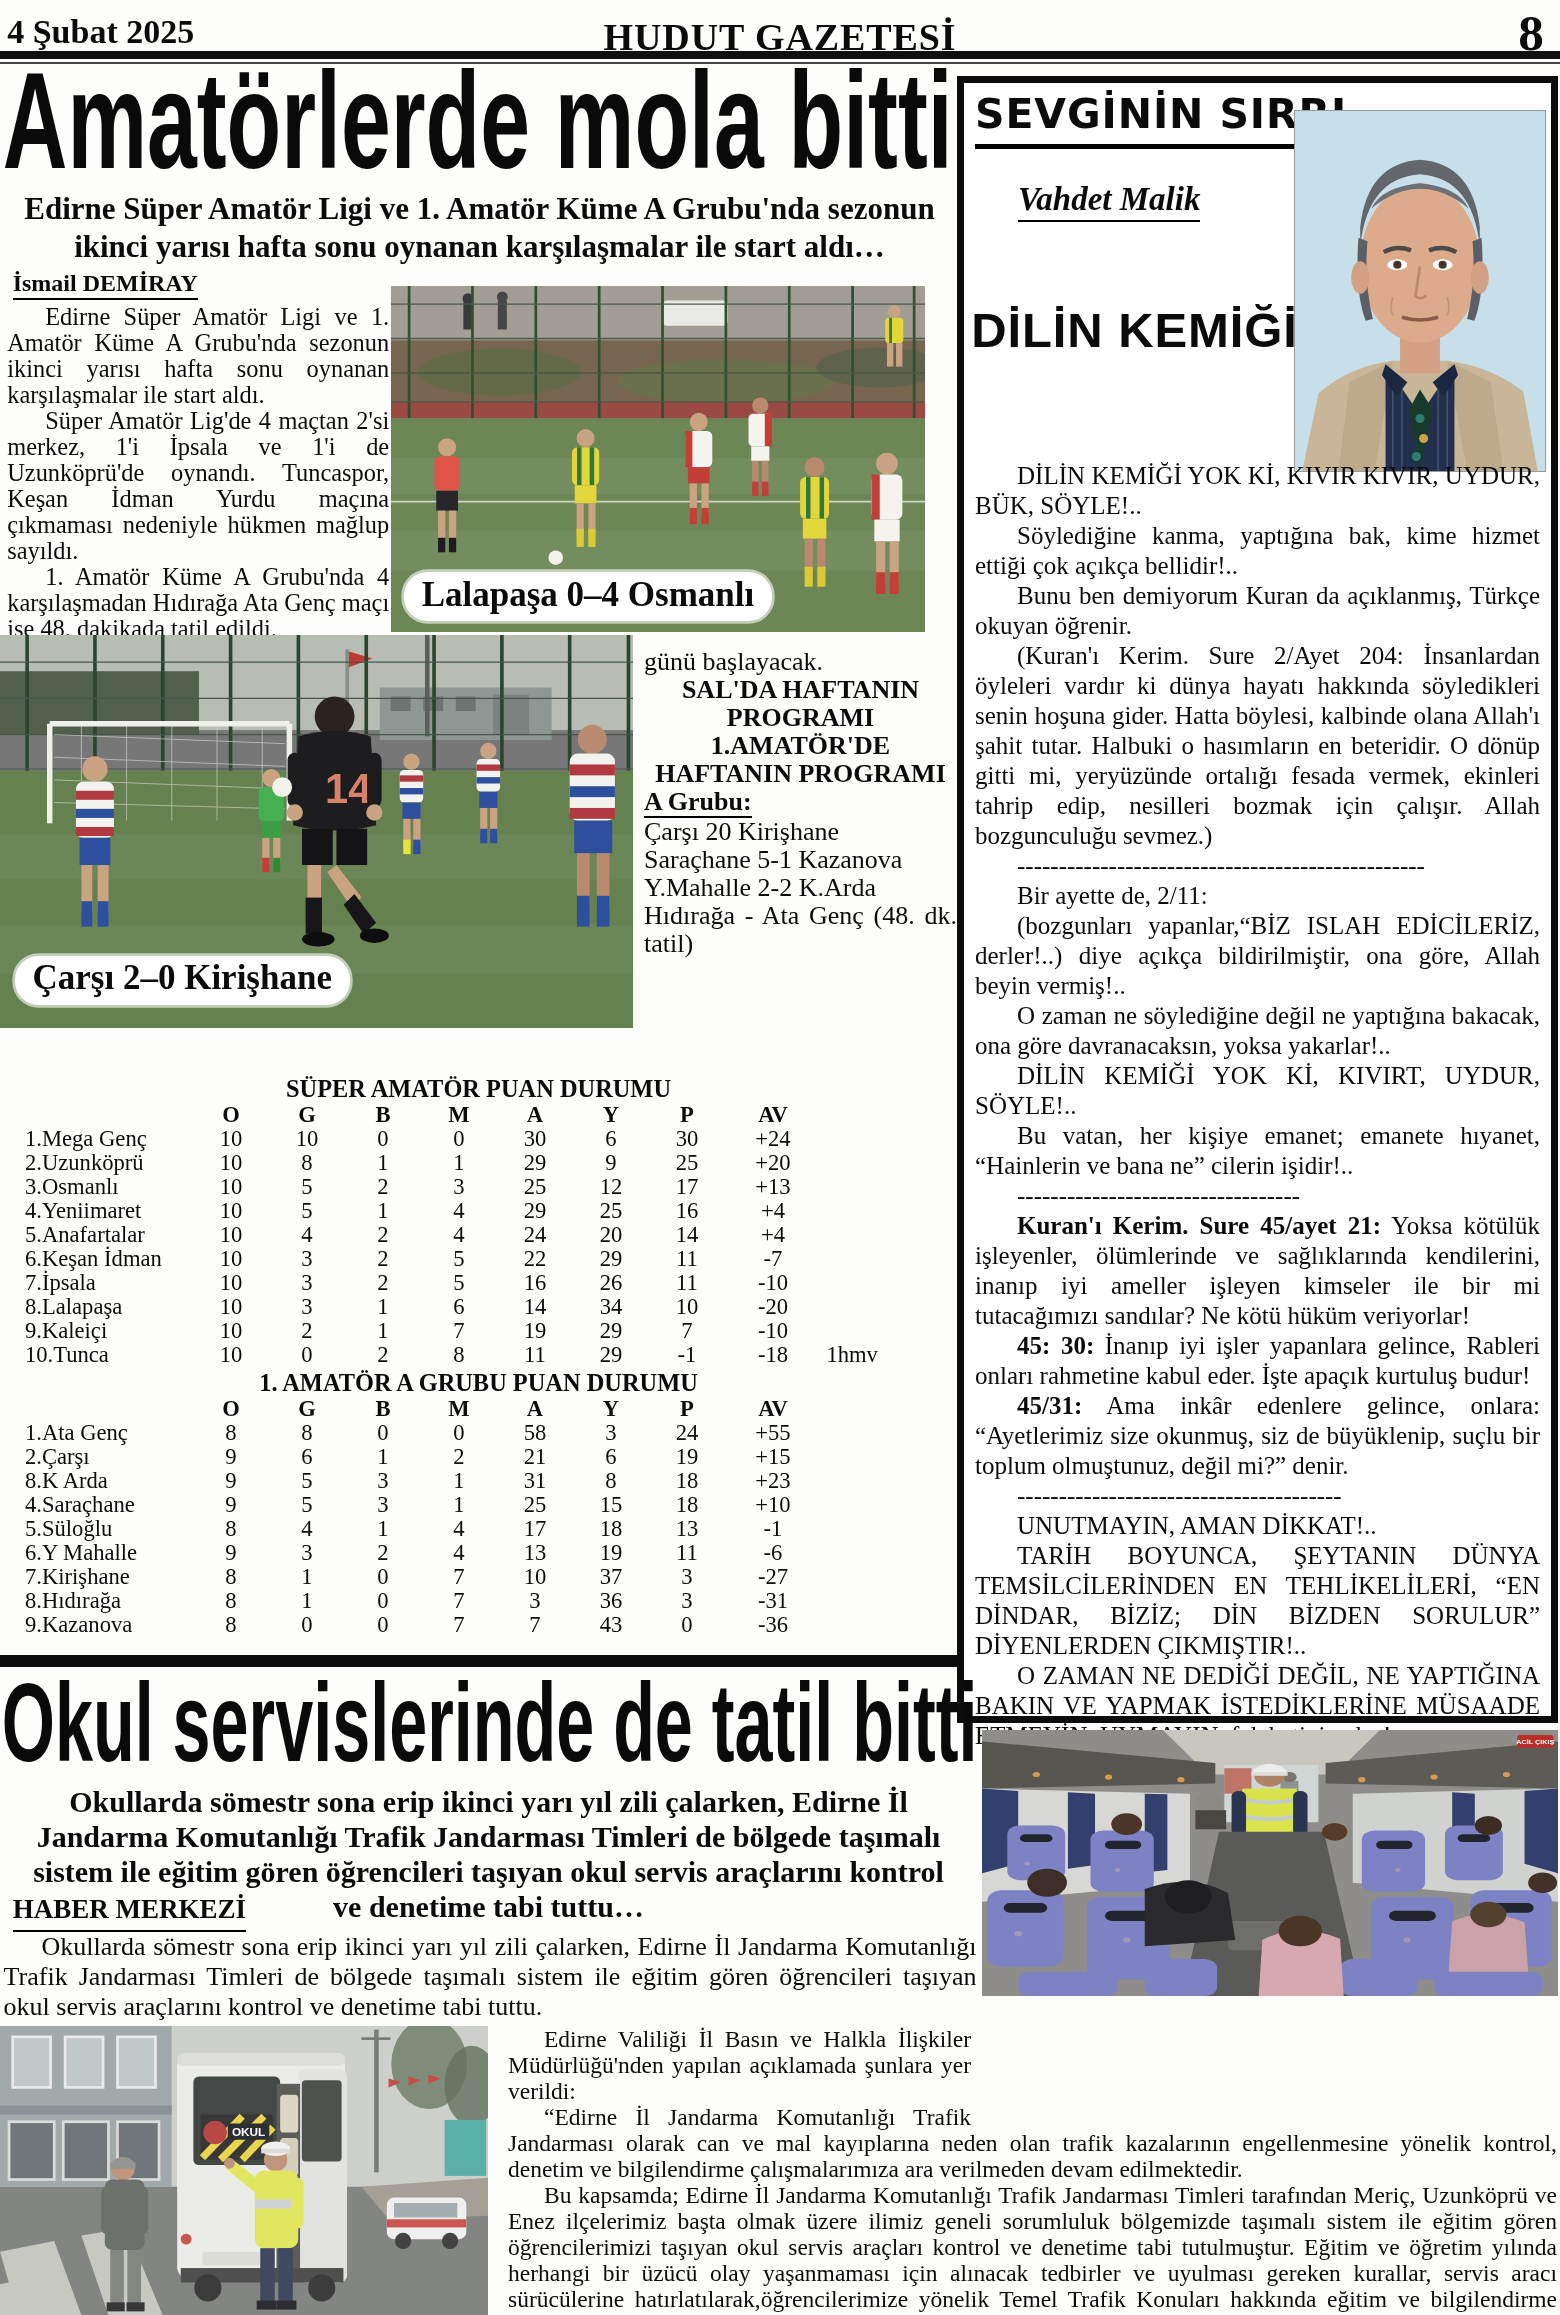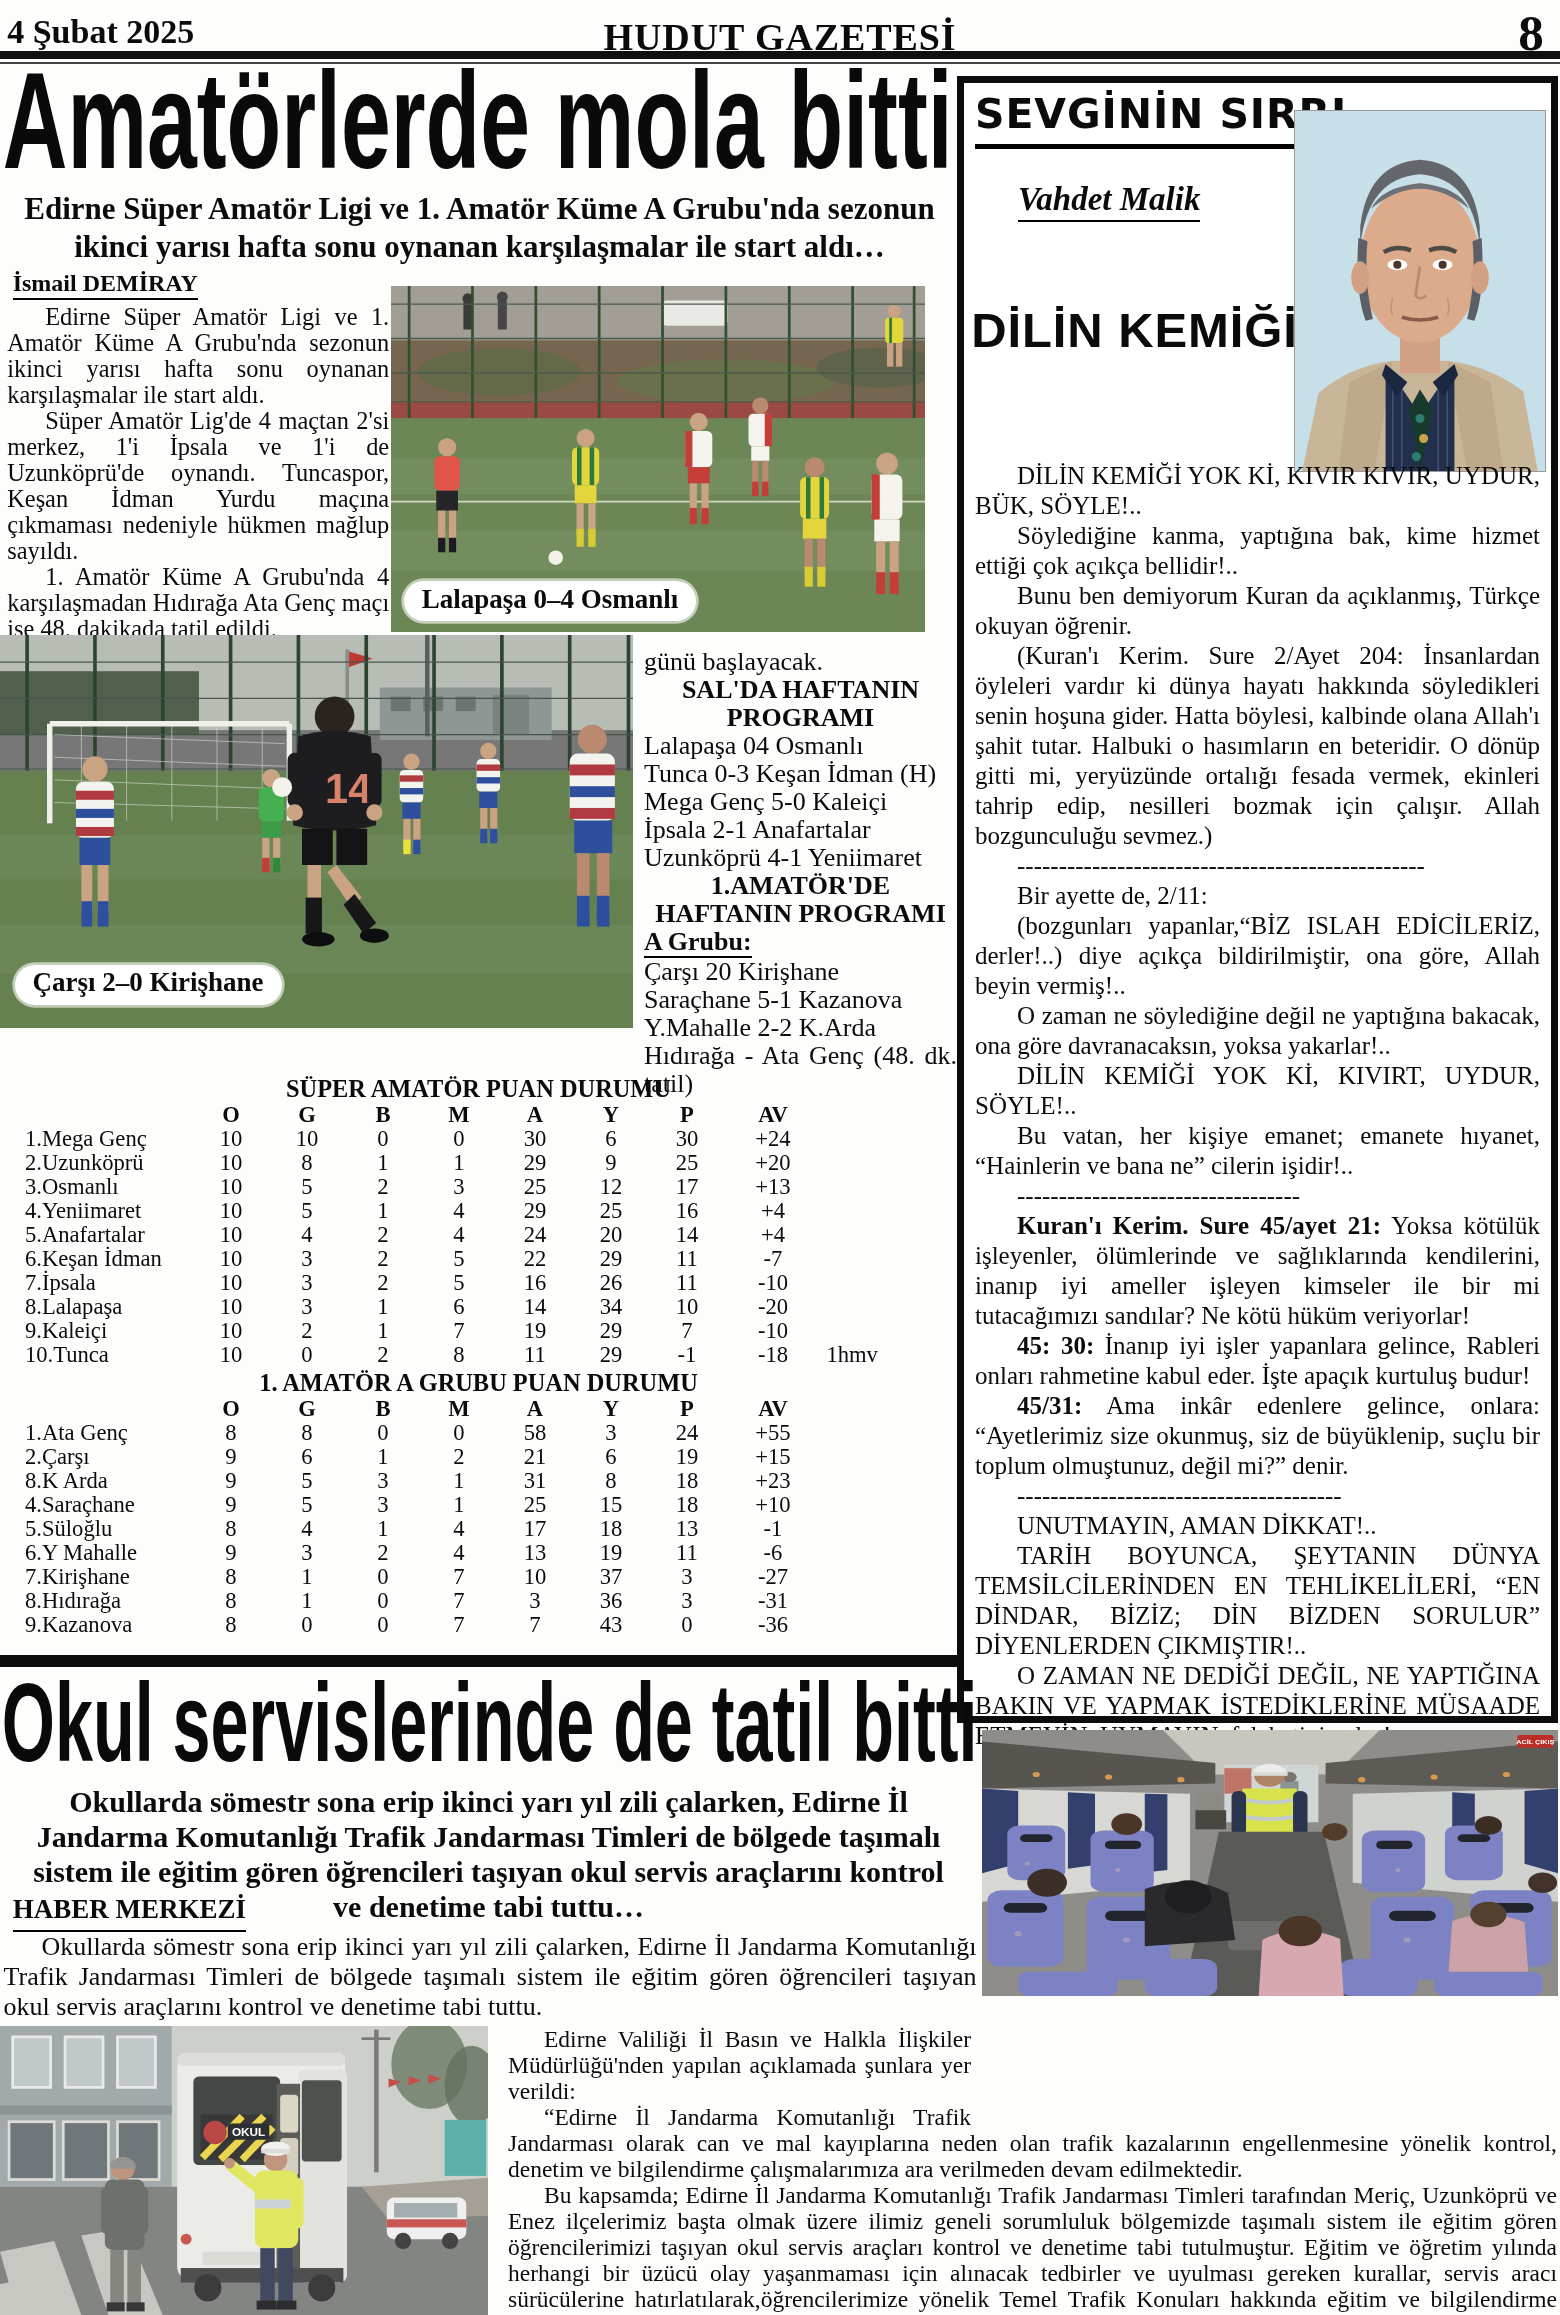--- a/index.html
+++ b/index.html
@@ -19,21 +19,21 @@
   .headline-svg{position:absolute;}
   .headline-svg text{fill:#0a0a0a;font-family:"Liberation Sans",sans-serif;font-weight:bold;}
   
   .subhead{left:4.5px;top:190px;width:950px;font-size:31px;line-height:38px;font-weight:bold;text-align:center;}
   .byline{left:12.7px;top:270px;font-size:24px;font-weight:bold;border-bottom:2.7px solid #000;padding-bottom:0.9px;}
   #left-col{left:7.2px;top:304px;width:382px;font-size:24.4px;line-height:26px;text-align:justify;}
   
   .photo{position:absolute;overflow:hidden;background:#777;}
   .photo svg{display:block;width:100%;height:100%;}
   .pill{position:absolute;background:#fff;border-radius:23.5px;padding:2.7px 18px 6.3px 18px;
-        font-size:27px;font-weight:bold;white-space:nowrap;box-shadow:0 0 0 2.7px rgba(255,255,255,.6);}
+        font-size:35px;font-weight:bold;white-space:nowrap;box-shadow:0 0 0 2.7px rgba(255,255,255,.6);}
   
   #prog-col{left:644px;top:648px;width:313px;font-size:26px;line-height:28px;}
   #prog-col .line{white-space:nowrap;}
   .prog-title{font-weight:bold;text-align:center;}
   .group-label{font-weight:bold;display:inline-block;border-bottom:2.7px solid #000;text-align:right;}
   
   #tables{left:0;top:1073px;width:957px;}
   .ttitle{text-align:center;font-size:24.4px;font-weight:bold;margin-top:1.8px;}
   .trow{display:flex;padding-left:25px;font-size:22.6px;line-height:24px;}
   .thead{font-weight:bold;}
@@ -322,27 +322,20 @@
         <ellipse cx="414" cy="332" rx="16" ry="8" fill="#0e0e10"></ellipse>
       </g>
       <circle cx="312" cy="168" r="11" fill="#f2f2ea"></circle>
     </svg>
     <div class="pill" style="left:14.5px;bottom:23.5px">Çarşı 2–0 Kirişhane</div>
   </div>
 
   <div class="abs" id="prog-col">
     <div>günü başlayacak.</div>
     <div class="prog-title" style="width:271px;margin:0 auto;">SAL'DA HAFTANIN PROGRAMI</div>
-    <div id="prog1-list">
-        <div class="line">Lalapaşa 04 Osmanlı</div>
-        <div class="line">Tunca 0-3 Keşan İdman (H)</div>
-        <div class="line">Mega Genç 5-0 Kaleiçi</div>
-        <div class="line">İpsala 2-1 Anafartalar</div>
-        <div class="line">Uzunköprü 4-1 Yeniimaret</div>
-      </div>
     <div class="prog-title">1.AMATÖR'DE HAFTANIN PROGRAMI</div>
     <div><span class="group-label">A Grubu:</span></div>
     <div id="prog2-list">
         <div class="line">Çarşı 20 Kirişhane</div>
         <div class="line">Saraçhane 5-1 Kazanova</div>
         <div class="line">Y.Mahalle 2-2 K.Arda</div>
         <div class="just">Hıdırağa - Ata Genç (48. dk. tatil)</div>
       </div>
   </div>
 

